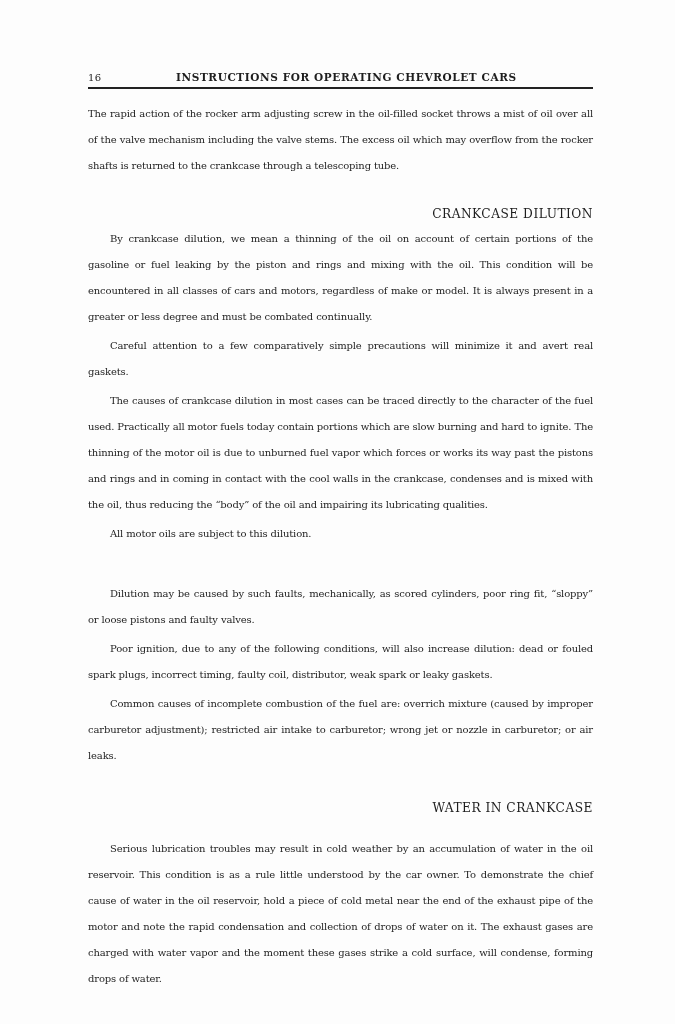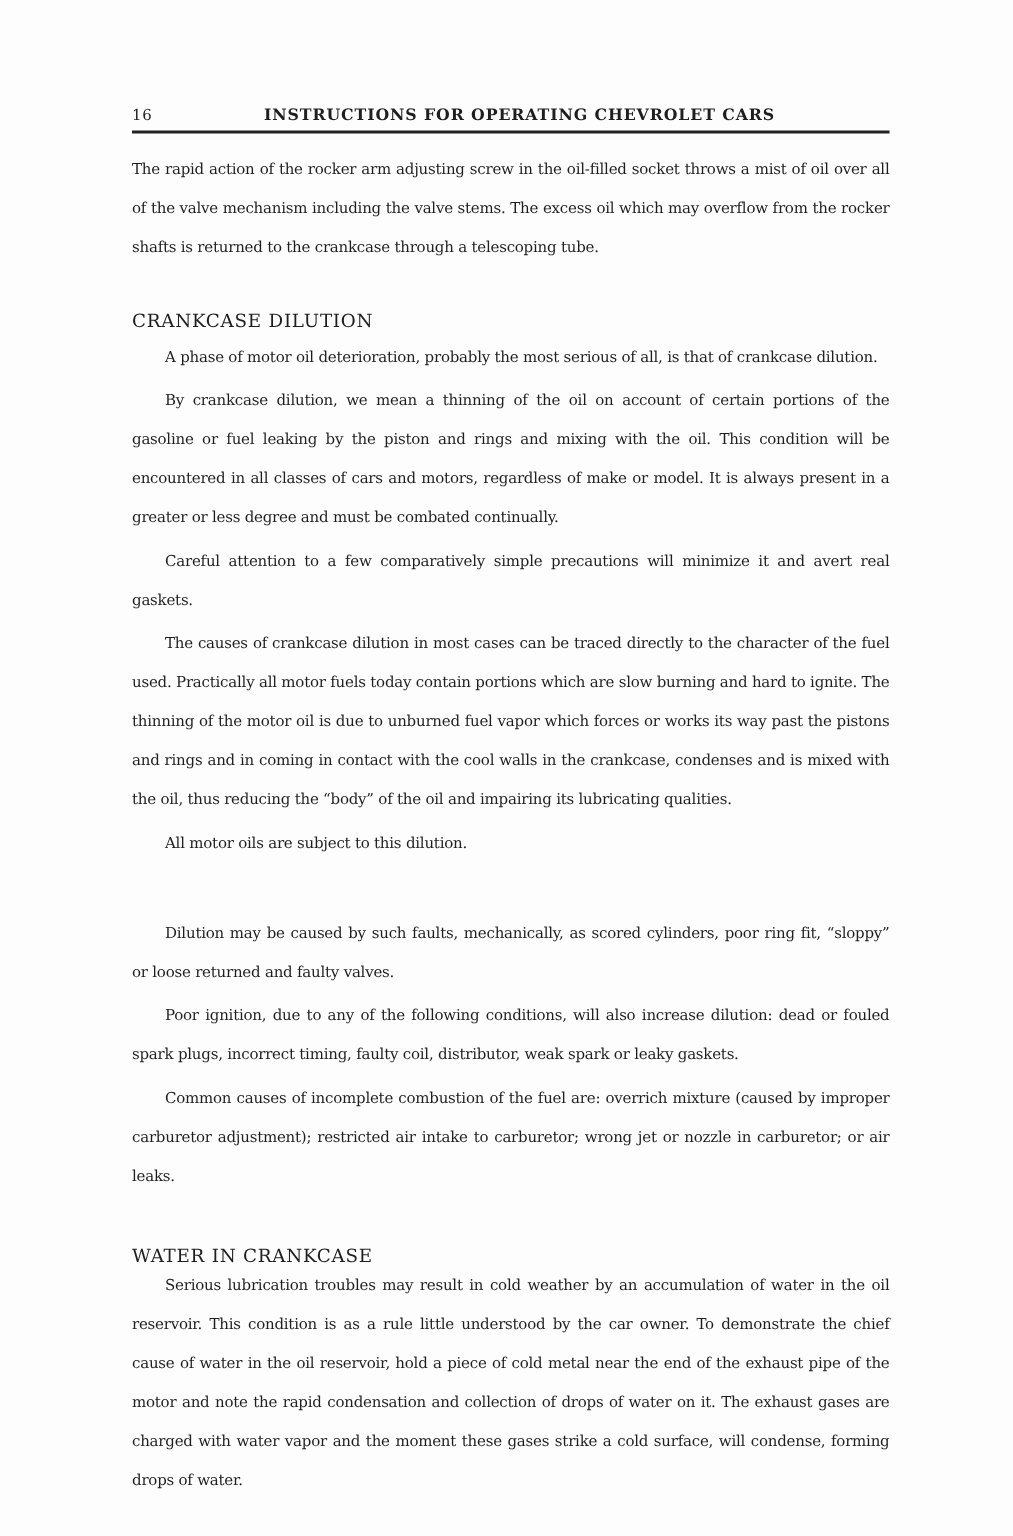--- a/index.html
+++ b/index.html
@@ -49,55 +49,54 @@
       letter-spacing: -0.15px;
     }
     p.indent { text-indent: 22px; }
     p + p { margin-top: 3px; }
     .intro { margin-top: 12px; }
     h2 {
       margin: 0;
       font-weight: normal;
       font-size: 12.2px;
       letter-spacing: 0.5px;
-      text-align: left;
+      text-align: right;
       text-transform: uppercase;
       line-height: 16px;
     }
     .section { margin-top: 0; }
     .sec1 { margin-top: 27px; }
     .sec1 h2 { margin-bottom: 4px; }
     .sec2 { margin-top: 34px; }
     .sec2 h2 { margin-bottom: 3px; }
     .sec3 { margin-top: 31px; }
-    .sec3 h2 { margin-bottom: 0; }
+    .sec3 h2 { margin-bottom: 20px; }
   </style>
 </head>
 <body>
 
 <div class="page">
 
   <div class="running-head">
     <span class="page-number">16</span>
     <span class="running-title">INSTRUCTIONS FOR OPERATING CHEVROLET CARS</span>
   </div>
 
   <p class="intro">The rapid action of the rocker arm adjusting screw in the oil-filled socket throws a mist of oil over all of the valve mechanism including the valve stems. The excess oil which may overflow from the rocker shafts is returned to the crankcase through a telescoping tube.</p>
 
   <div class="section sec1">
     <h2>CRANKCASE DILUTION</h2>
-    <p class="indent">A phase of motor oil deterioration, probably the most serious of all, is that of crankcase dilution.</p>
     <p class="indent">By crankcase dilution, we mean a thinning of the oil on account of certain portions of the gasoline or fuel leaking by the piston and rings and mixing with the oil. This condition will be encountered in all classes of cars and motors, regardless of make or model. It is always present in a greater or less degree and must be combated continually.</p>
     <p class="indent">Careful attention to a few comparatively simple precautions will minimize it and avert real gaskets.</p>
     <p class="indent">The causes of crankcase dilution in most cases can be traced directly to the character of the fuel used. Practically all motor fuels today contain portions which are slow burning and hard to ignite. The thinning of the motor oil is due to unburned fuel vapor which forces or works its way past the pistons and rings and in coming in contact with the cool walls in the crankcase, condenses and is mixed with the oil, thus reducing the “body” of the oil and impairing its lubricating qualities.</p>
     <p class="indent">All motor oils are subject to this dilution.</p>
   </div>
 
   <div class="section sec2">
-    <p class="indent">Dilution may be caused by such faults, mechanically, as scored cylinders, poor ring fit, “sloppy” or loose returned and faulty valves.</p>
+    <p class="indent">Dilution may be caused by such faults, mechanically, as scored cylinders, poor ring fit, “sloppy” or loose pistons and faulty valves.</p>
     <p class="indent">Poor ignition, due to any of the following conditions, will also increase dilution: dead or fouled spark plugs, incorrect timing, faulty coil, distributor, weak spark or leaky gaskets.</p>
     <p class="indent">Common causes of incomplete combustion of the fuel are: overrich mixture (caused by improper carburetor adjustment); restricted air intake to carburetor; wrong jet or nozzle in carburetor; or air leaks.</p>
   </div>
 
   <div class="section sec3">
     <h2>WATER IN CRANKCASE</h2>
     <p class="indent">Serious lubrication troubles may result in cold weather by an accumulation of water in the oil reservoir. This condition is as a rule little understood by the car owner. To demonstrate the chief cause of water in the oil reservoir, hold a piece of cold metal near the end of the exhaust pipe of the motor and note the rapid condensation and collection of drops of water on it. The exhaust gases are charged with water vapor and the moment these gases strike a cold surface, will condense, forming drops of water.</p>
   </div>
 
 </div>

